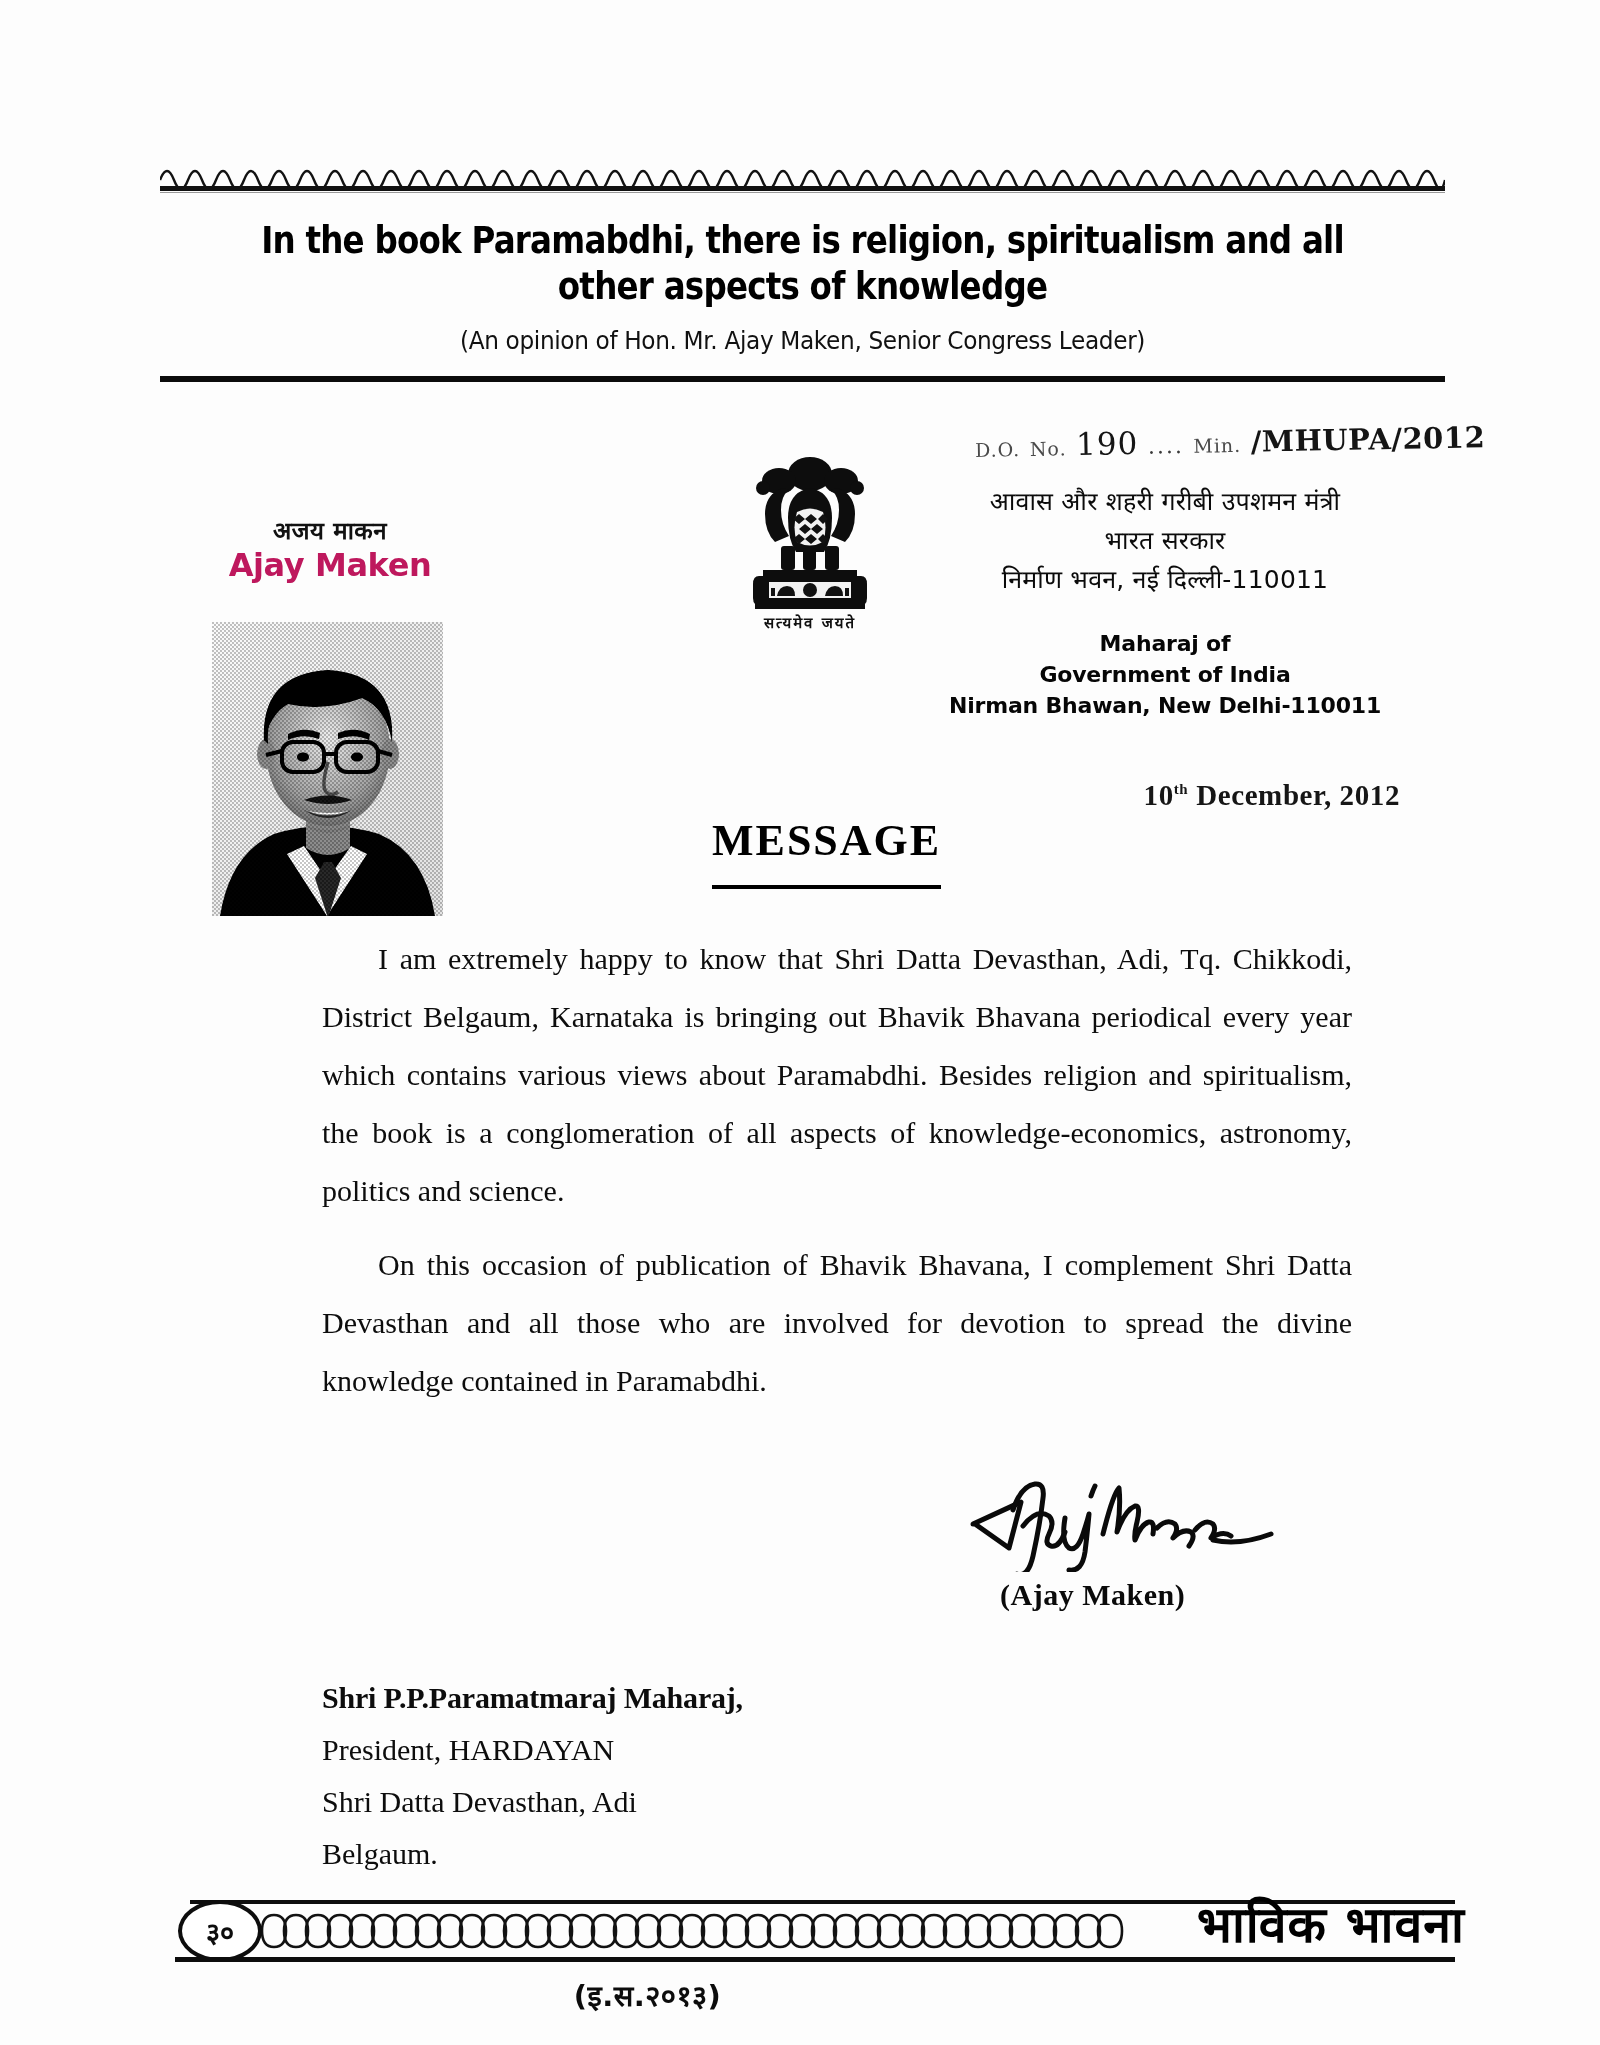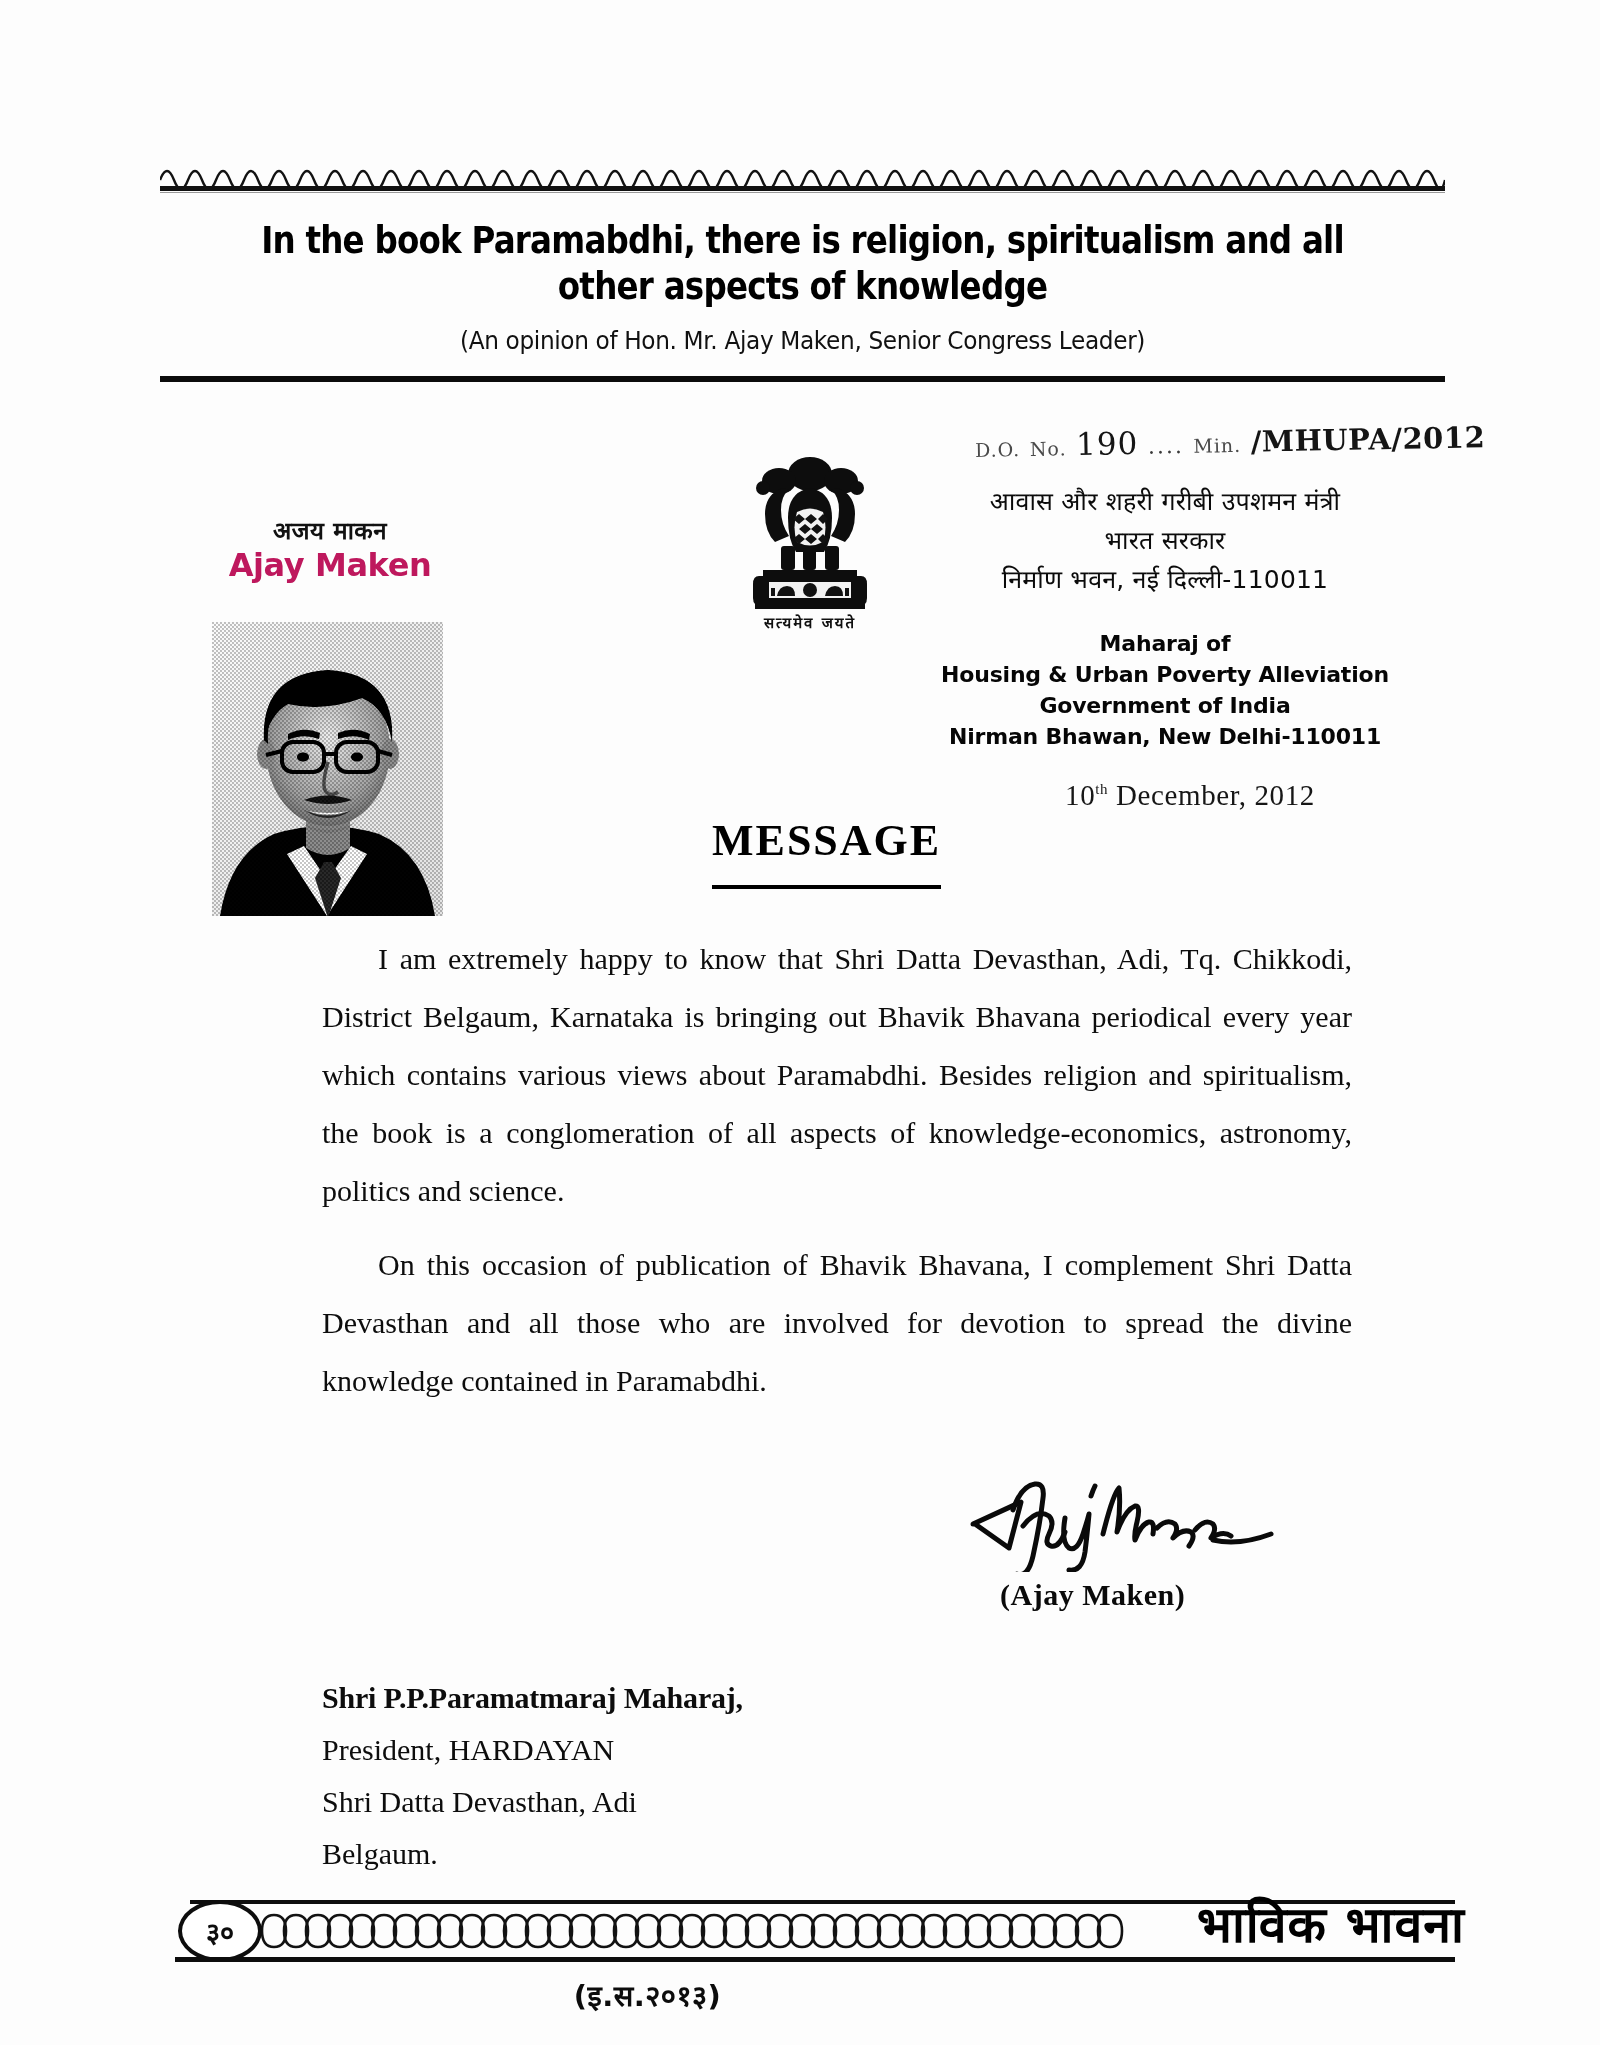--- a/index.html
+++ b/index.html
@@ -179,25 +179,26 @@
     line-height: 31px;
     letter-spacing: -0.2px;
   }
 
   
   .date-line {
     position: absolute;
     left: 980px;
     top: 779px;
     width: 420px;
-    text-align: center;
+    text-align: right;
     font-family: "Liberation Serif", serif;
     font-size: 29px;
     color: #161616;
     letter-spacing: 0.6px;
+    font-weight: bold;
   }
   .date-line sup {
     font-size: 15px;
     vertical-align: super;
   }
 
   
   .name-hi {
     position: absolute;
     left: 180px;
@@ -442,21 +443,20 @@
   <div class="emblem-motto">सत्यमेव जयते</div>
 
   <div class="letterhead-hi">
     <div>आवास और शहरी गरीबी उपशमन मंत्री</div>
     <div>भारत सरकार</div>
     <div>निर्माण भवन, नई दिल्ली-110011</div>
   </div>
 
   <div class="letterhead-en">
     <div>Maharaj of</div>
-    <div>Housing &amp; Urban Poverty Alleviation</div>
     <div>Government of India</div>
     <div>Nirman Bhawan, New Delhi-110011</div>
   </div>
 
   <div class="date-line">
     <span>10</span><sup>th</sup><span> December, 2012</span>
   </div>
 
   <div class="name-hi">अजय माकन</div>
   <div class="name-en">Ajay Maken</div>

